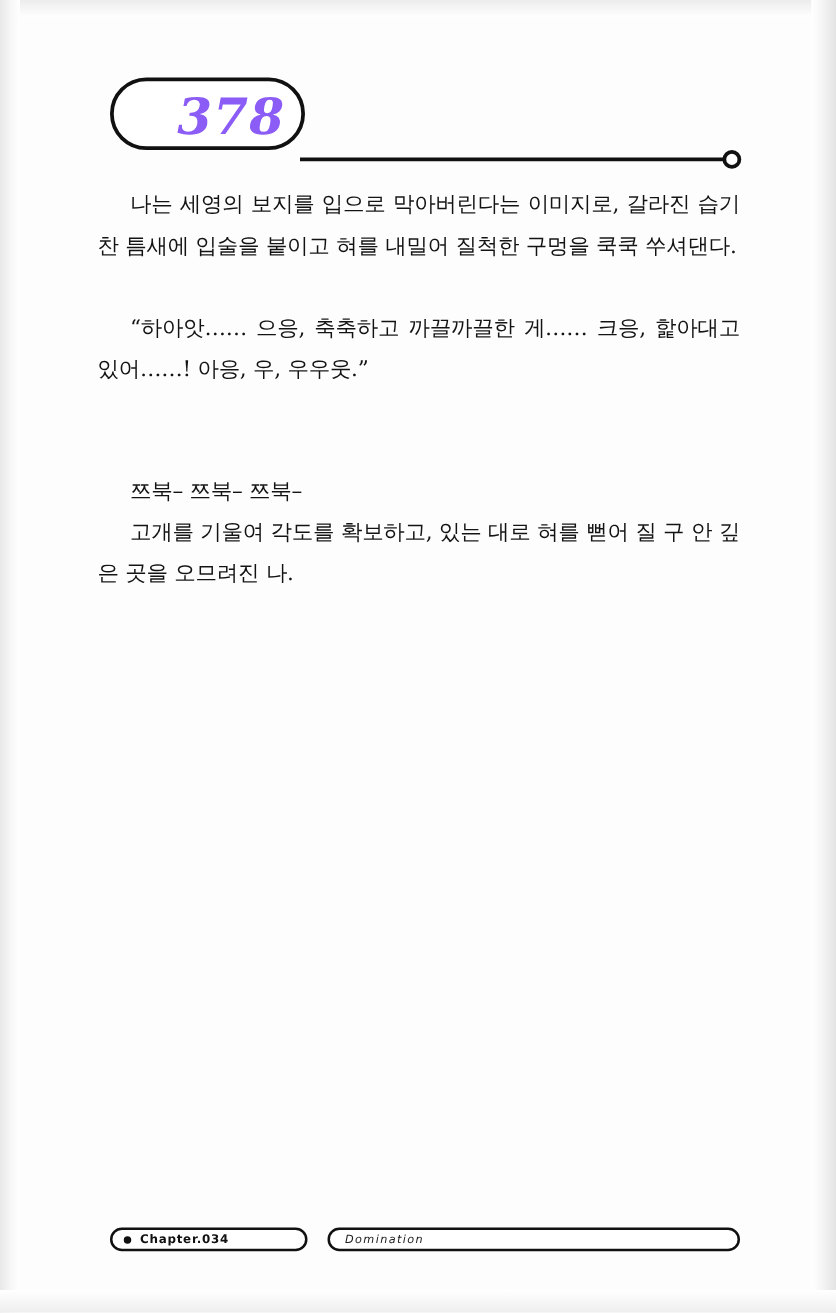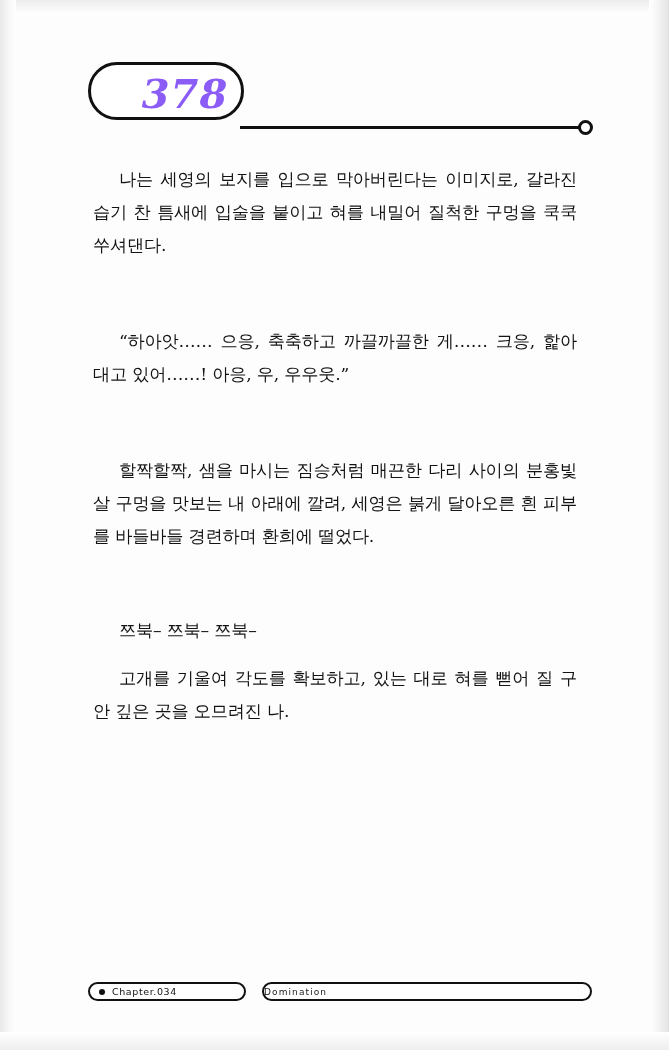--- a/index.html
+++ b/index.html
@@ -115,21 +115,21 @@
   }
 
   
   .body-text {
     position: absolute;
     left: 78px;
     top: 148px;
     width: 514px;
   }
   p.para {
-    margin: 15px;
+    margin: 0;
     font-family: "DejaVu Serif", serif;
     font-size: 17.2px;
     line-height: 33px;
     text-align: justify;
     text-indent: 26px;
     color: #131313;
     letter-spacing: -0.2px;
   }
   .gap-lg {
     height: 33px;
@@ -163,37 +163,39 @@
   .chapter-dot {
     width: 6px;
     height: 6px;
     border-radius: 50%;
     background: #111111;
     margin-right: 7px;
     flex: 0 0 auto;
   }
   .chapter-label {
     font-family: "DejaVu Sans", sans-serif;
-    font-weight: normal;
+    font-weight: bold;
     font-size: 9.5px;
     letter-spacing: 0.6px;
     color: #111111;
   }
   .book-tag {
     position: absolute;
     left: 262px;
     top: 0;
     width: 330px;
     height: 19px;
     border: 2px solid #111111;
     border-radius: 10px;
     background: #ffffff;
     box-sizing: border-box;
     display: flex;
     align-items: center;
+    padding-left: 12px;
+    font-style: italic;
   }
   .book-label {
     font-family: "DejaVu Sans", sans-serif;
     font-size: 9px;
     letter-spacing: 1.1px;
     color: #222222;
   }
 </style>
 </head>
 <body>
@@ -211,21 +213,20 @@
     </div>
     <div class="header-rule"></div>
     <div class="header-rule-dot"></div>
   </div>
 
   <div class="body-text">
     <p class="para">나는 세영의 보지를 입으로 막아버린다는 이미지로, 갈라진 습기 찬 틈새에 입술을 붙이고 혀를 내밀어 질척한 구멍을 쿡쿡 쑤셔댄다.</p>
     <div class="gap-lg"></div>
     <p class="para">“하아앗…… 으응, 축축하고 까끌까끌한 게…… 크응, 핥아대고 있어……! 아응, 우, 우우웃.”</p>
     <div class="gap-lg"></div>
-    <p class="para">할짝할짝, 샘을 마시는 짐승처럼 매끈한 다리 사이의 분홍빛 살 구멍을 맛보는 내 아래에 깔려, 세영은 붉게 달아오른 흰 피부를 바들바들 경련하며 환희에 떨었다.</p>
     <div class="gap-md"></div>
     <p class="para">쯔북– 쯔북– 쯔북–</p>
     <p class="para">고개를 기울여 각도를 확보하고, 있는 대로 혀를 뻗어 질 구 안 깊은 곳을 오므려진 나.</p>
   </div>
 
   <div class="footer">
     <div class="chapter-tag">
       <span class="chapter-dot"></span>
       <span class="chapter-label">Chapter.034</span>
     </div>

